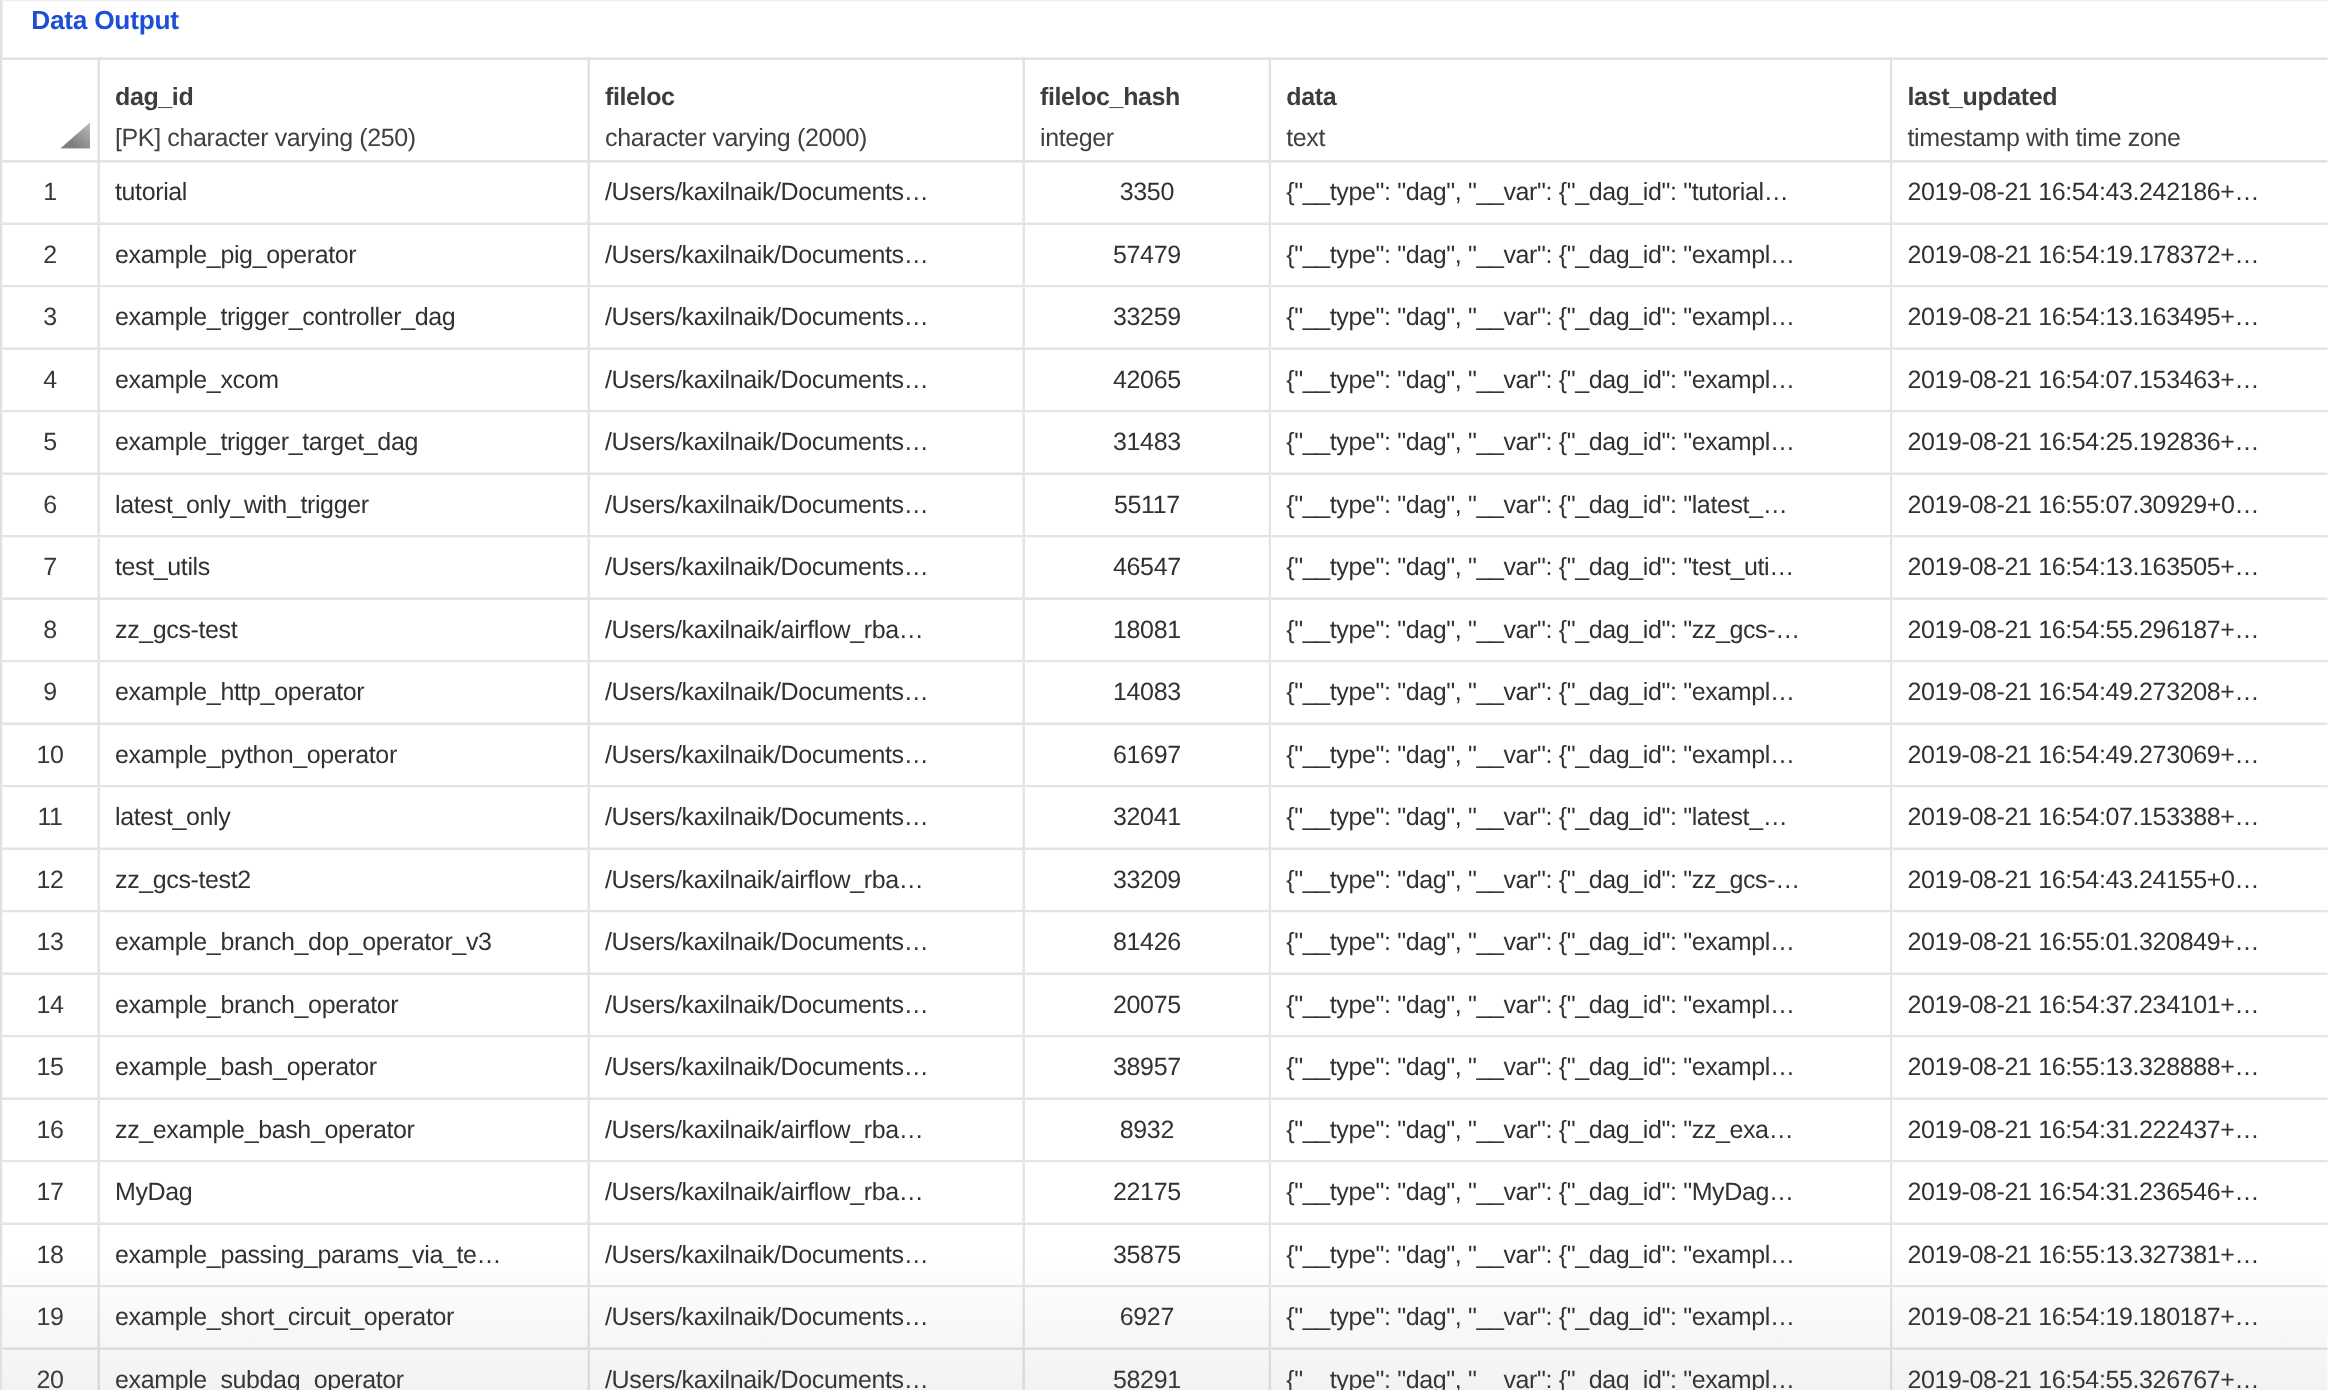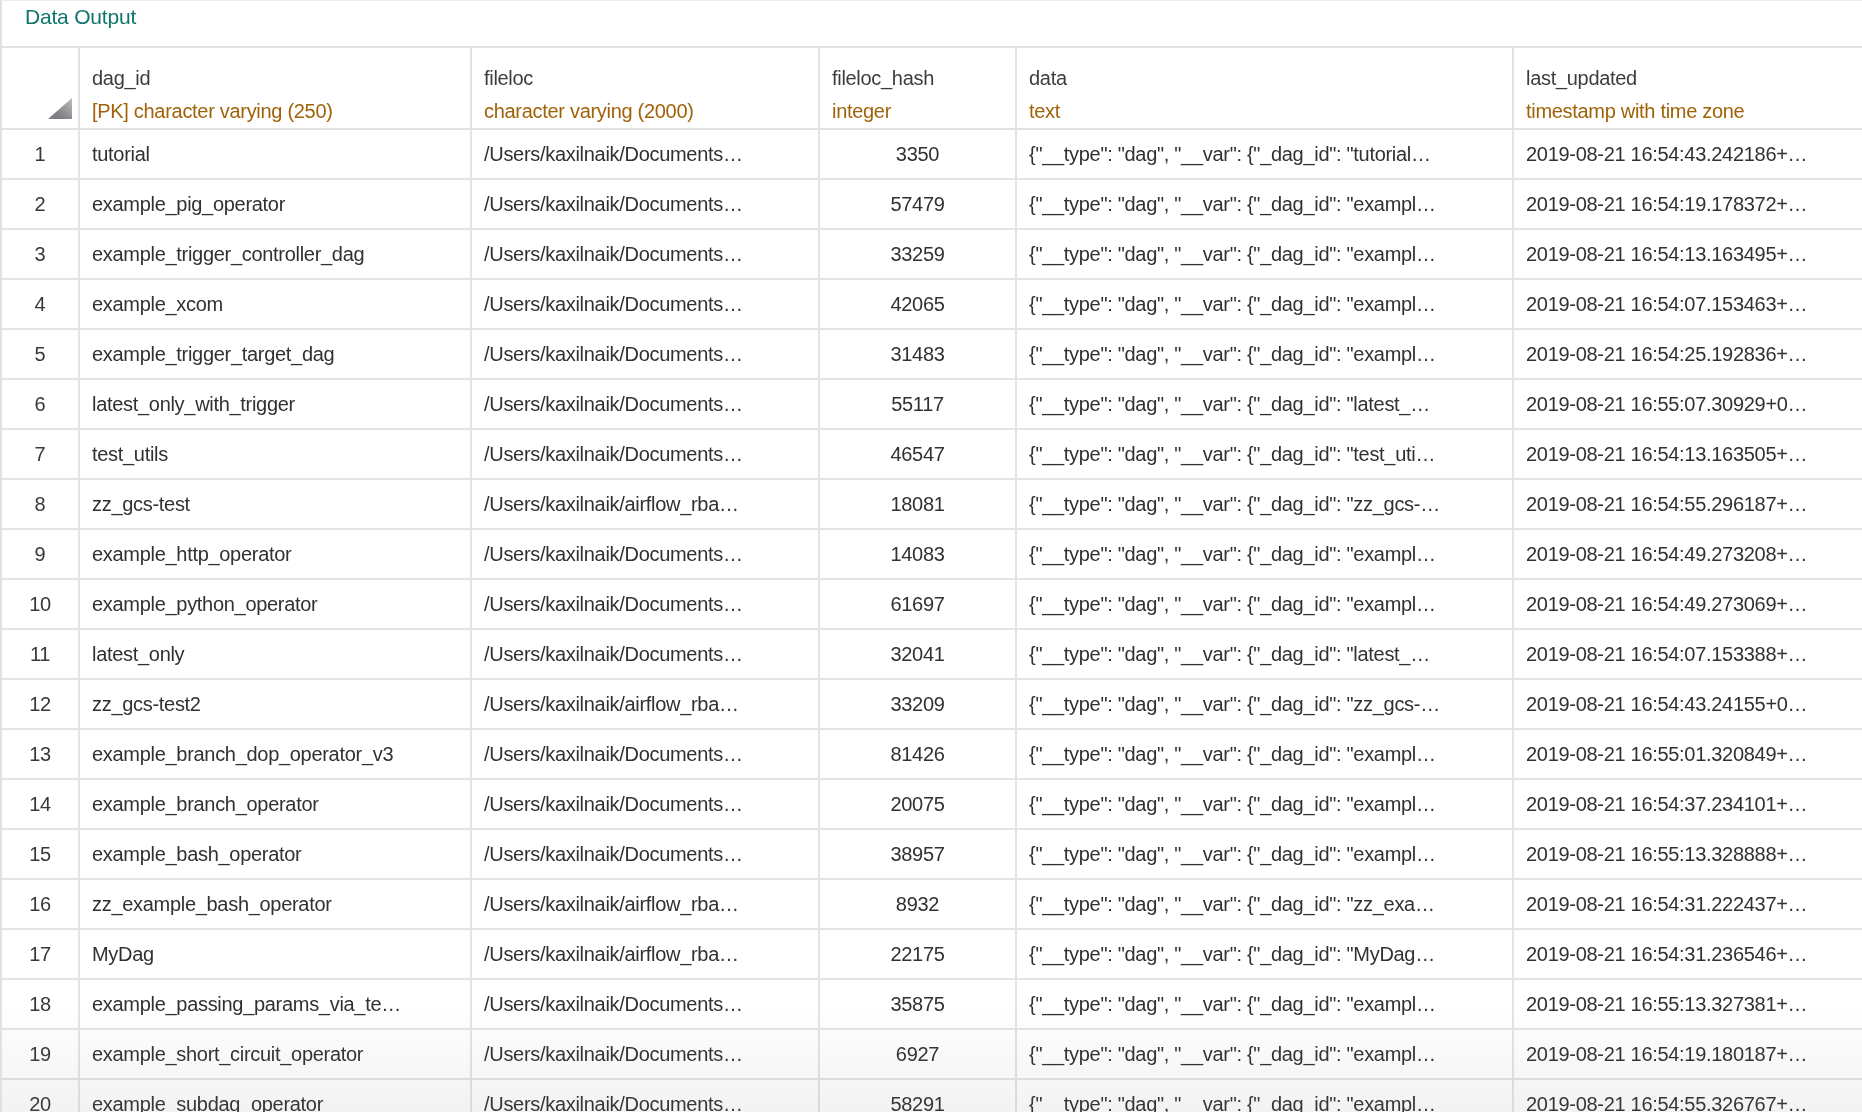--- a/index.html
+++ b/index.html
@@ -19,22 +19,22 @@
     height: 1112px;
     border-left: 2px solid #dfe1e5;
     border-top: 1px solid #ededee;
     background: #fff;
   }
 
   .panel-title {
     height: 45px;
     padding: 4px 0 0 23px;
     font-size: 21px;
-    font-weight: 400;
-    color: #0f766e;
+    font-weight: 700;
+    color: #1d4ed8;
     letter-spacing: -0.2px;
     white-space: nowrap;
   }
 
   table.grid {
     border-collapse: separate;
     border-spacing: 0;
     table-layout: fixed;
     width: 1862px;
   }
@@ -54,22 +54,22 @@
     padding-top: 14px;
     border-top: 2px solid #dfe1e5;
     border-bottom: 2px solid #dfe1e5;
     border-right: 2px solid #dfe1e5;
     background: #ffffff;
     font-weight: 400;
     position: relative;
   }
   thead th.no-right { border-right: none; }
 
-  .col-name  { font-weight: 400; color: #3b3d41; line-height: 33px; }
-  .col-type  { font-weight: 400; color: #a16207; line-height: 33px; }
+  .col-name  { font-weight: 700; color: #3b3d41; line-height: 33px; }
+  .col-type  { font-weight: 400; color: #404040; line-height: 33px; }
 
   tbody td {
     height: 50px;
     border-bottom: 2px solid #e2e4e7;
     border-right: 2px solid #e2e4e7;
     color: #2f3134;
     vertical-align: middle;
     background: #ffffff;
   }
   tbody td.no-right { border-right: none; }

